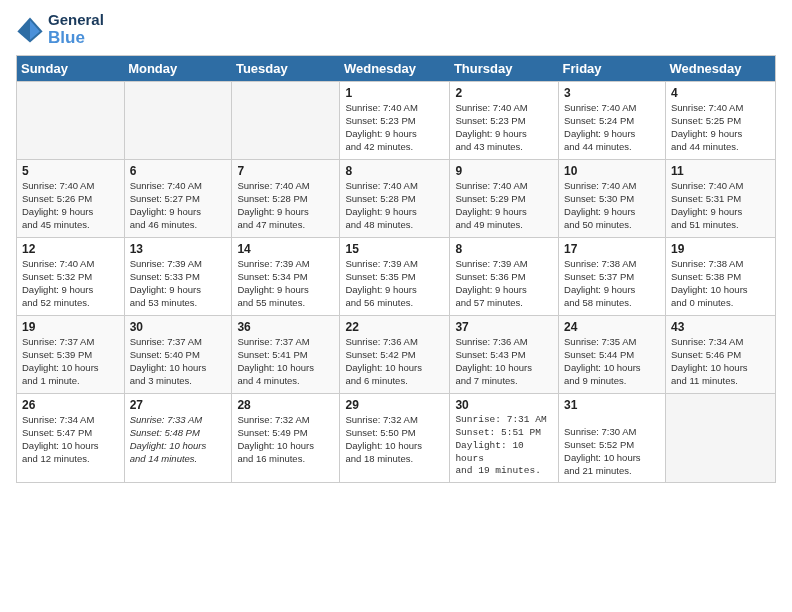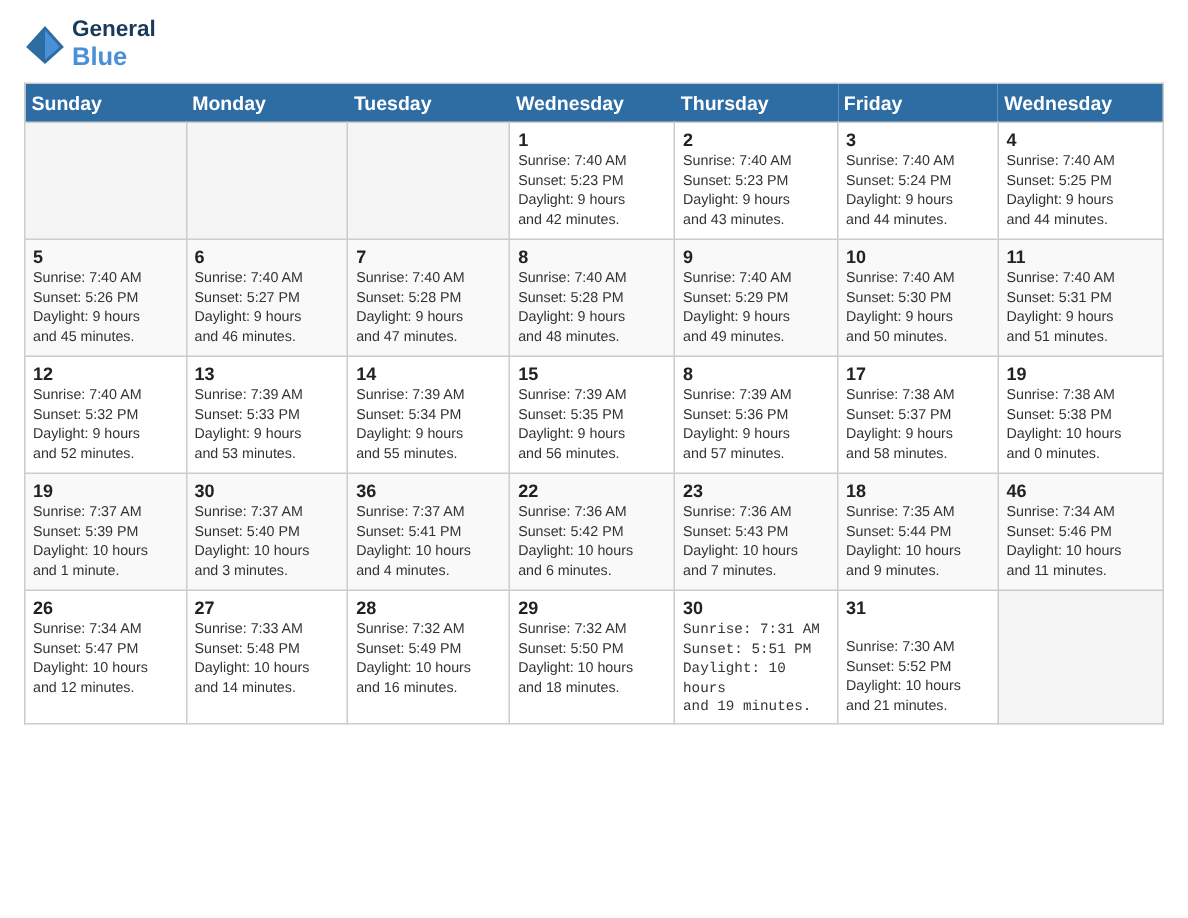--- a/index.html
+++ b/index.html
@@ -277,52 +277,52 @@
 and 4 minutes.</div>
           </td>
           <td>
             <span class="day-num">22</span>
             <div class="day-info" style="white-space: pre-line;">Sunrise: 7:36 AM
 Sunset: 5:42 PM
 Daylight: 10 hours
 and 6 minutes.</div>
           </td>
           <td>
-            <span class="day-num">23</span>
+            <span class="day-num">37</span>
             <div class="day-info" style="white-space: pre-line;">Sunrise: 7:36 AM
 Sunset: 5:43 PM
 Daylight: 10 hours
 and 7 minutes.</div>
           </td>
           <td>
-            <span class="day-num">18</span>
+            <span class="day-num">24</span>
             <div class="day-info" style="white-space: pre-line;">Sunrise: 7:35 AM
 Sunset: 5:44 PM
 Daylight: 10 hours
 and 9 minutes.</div>
           </td>
           <td>
-            <span class="day-num">46</span>
+            <span class="day-num">43</span>
             <div class="day-info" style="white-space: pre-line;">Sunrise: 7:34 AM
 Sunset: 5:46 PM
 Daylight: 10 hours
 and 11 minutes.</div>
           </td>
         </tr>
         <tr>
           <td>
             <span class="day-num">26</span>
             <div class="day-info" style="white-space: pre-line;">Sunrise: 7:34 AM
 Sunset: 5:47 PM
 Daylight: 10 hours
 and 12 minutes.</div>
           </td>
           <td>
             <span class="day-num">27</span>
-            <div class="day-info" style="white-space: pre-line;">Sunrise: 7:33 AM
+            <div class="day-info" style="white-space: pre-line; font-style: italic;">Sunrise: 7:33 AM
 Sunset: 5:48 PM
 Daylight: 10 hours
 and 14 minutes.</div>
           </td>
           <td>
             <span class="day-num">28</span>
             <div class="day-info" style="white-space: pre-line;">Sunrise: 7:32 AM
 Sunset: 5:49 PM
 Daylight: 10 hours
 and 16 minutes.</div>

